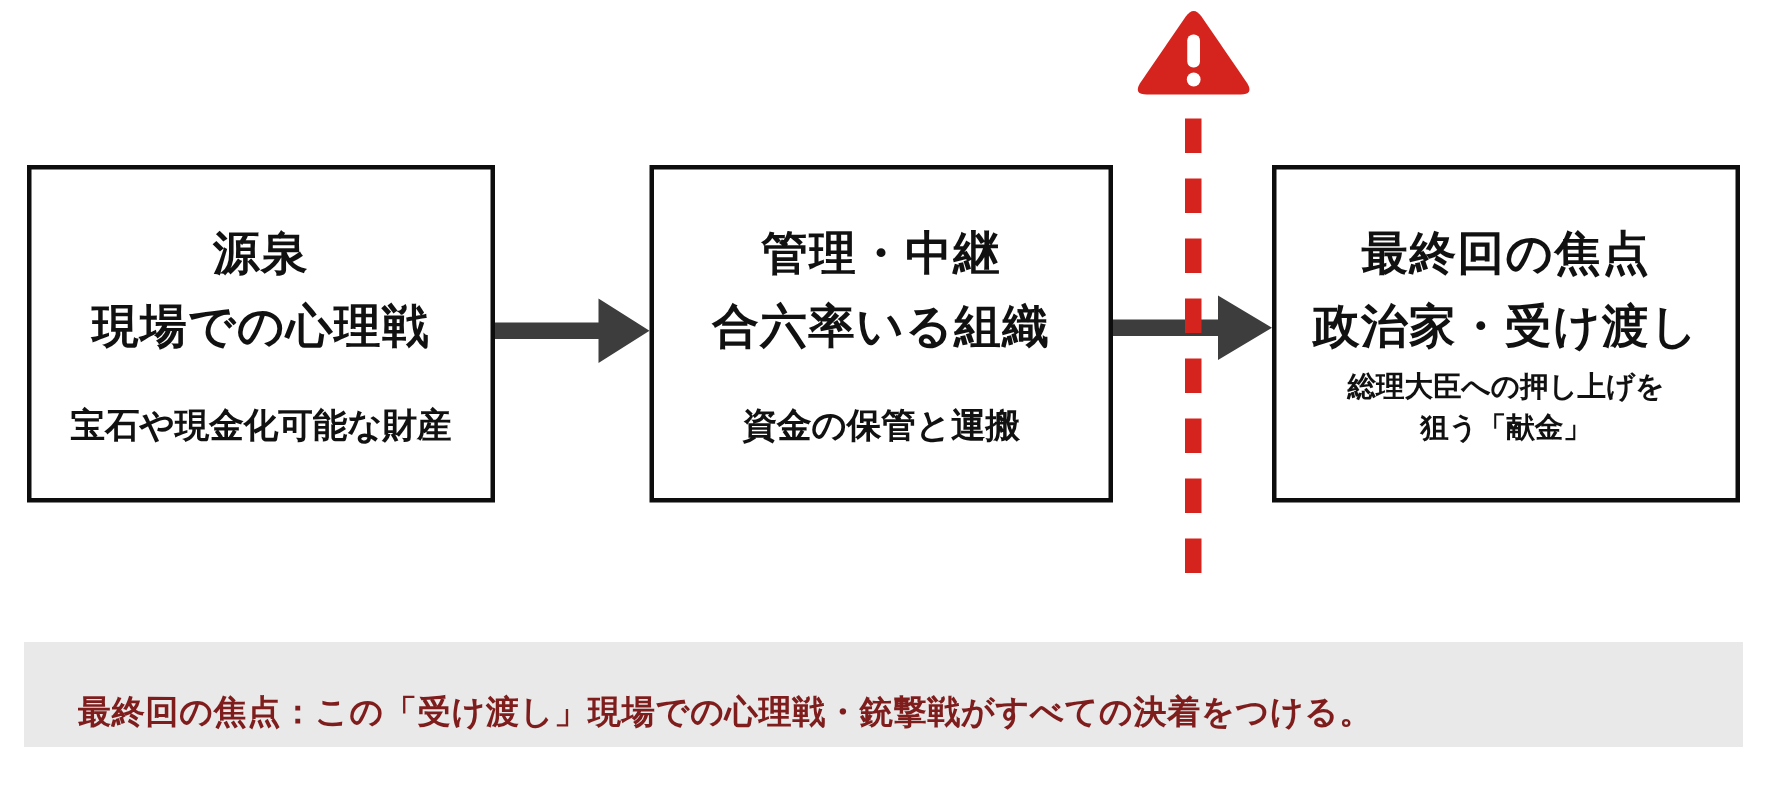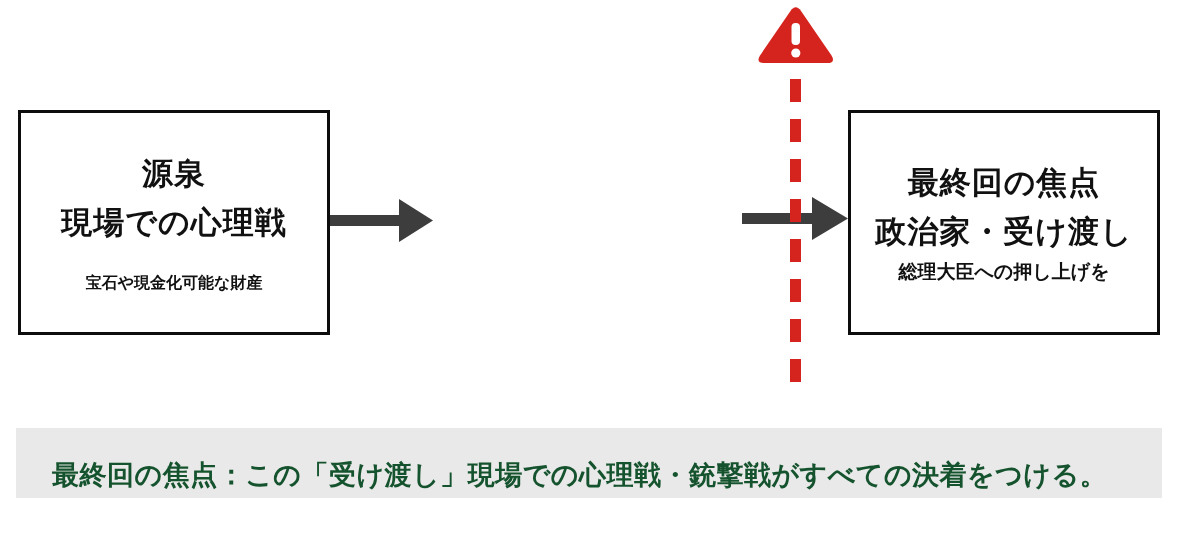--- a/index.html
+++ b/index.html
@@ -36,21 +36,21 @@
   .box-title {
     font-size: 31px;
     line-height: 1.58;
     font-weight: 700;
     color: #111111;
     letter-spacing: 1px;
     white-space: nowrap;
   }
   .box-subtitle {
     margin-top: 24px;
-    font-size: 16px;
+    font-size: 23px;
     line-height: 1.42;
     font-weight: 700;
     color: #111111;
     white-space: nowrap;
   }
   #box-dest .box-subtitle { margin-top: 3px; font-size: 19px; }
 
   
   .overlay-svg {
     position: absolute;
@@ -68,51 +68,61 @@
     top: 428px;
     width: 1146px;
     height: 94px;
     background: #e9e9e9;
     display: flex;
     align-items: center;
     box-sizing: border-box;
     padding-left: 36px;
   }
   .banner-text {
-    font-size: 27px;
+    font-size: 22px;
     font-weight: 700;
-    color: #14532d;
+    color: #7f1d1d;
     white-space: nowrap;
     letter-spacing: 0.5px;
     text-align: center;
   }
 </style>
 </head>
 <body>
 
 <div class="stage">
 
   <div class="flow-box" id="box-source">
     <div class="box-title">
       <div>源泉</div>
       <div>現場での心理戦</div>
     </div>
     <div class="box-subtitle">
       <div>宝石や現金化可能な財産</div>
     </div>
   </div>
 
+  <div class="flow-box" id="box-middle">
+    <div class="box-title">
+      <div>管理・中継</div>
+      <div>合六率いる組織</div>
+    </div>
+    <div class="box-subtitle">
+      <div>資金の保管と運搬</div>
+    </div>
+  </div>
 
   <div class="flow-box" id="box-dest">
     <div class="box-title">
       <div>最終回の焦点</div>
       <div>政治家・受け渡し</div>
     </div>
     <div class="box-subtitle">
       <div>総理大臣への押し上げを</div>
+      <div>狙う「献金」</div>
     </div>
   </div>
 
   <svg class="overlay-svg" viewBox="0 0 1179 534">
 
     <path d="M330,215 L399,215 L399,199 L433,220.5 L399,242 L399,226 L330,226 Z" fill="#3d3d3d"></path>
 
     <path d="M742,213 L812,213 L812,197 L848,218.5 L812,240 L812,224 L742,224 Z" fill="#3d3d3d"></path>
 
     <line x1="795.5" y1="79" x2="795.5" y2="390" stroke-width="11" stroke-dasharray="23 17" stroke="#d5231d"></line>

